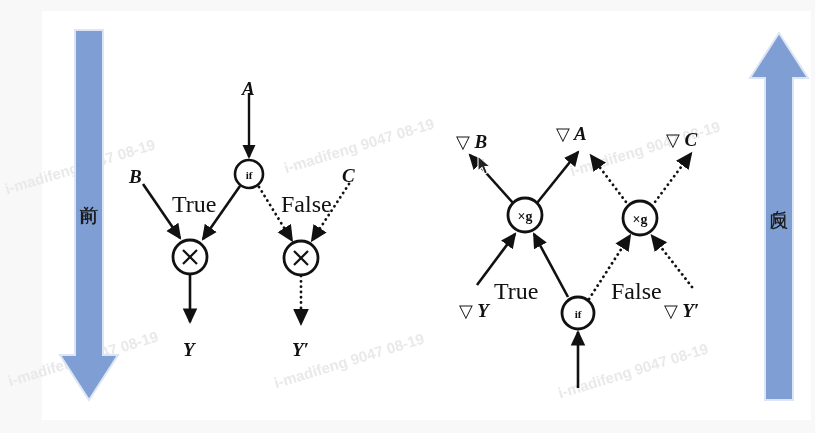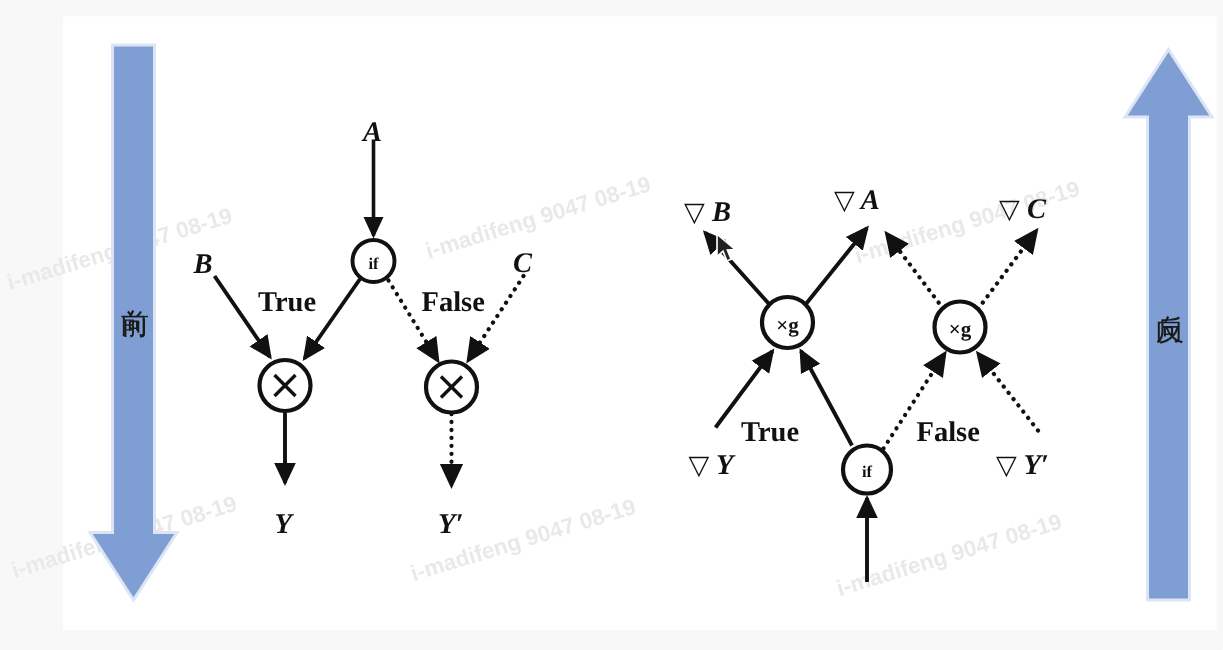--- a/index.html
+++ b/index.html
@@ -48,23 +48,23 @@
     font-family: "Liberation Serif", serif;
     font-weight: bold;
     font-style: italic;
     color: #111;
     white-space: nowrap;
     line-height: 1;
   }
   .lbl-var { font-size: 19px; }
   .lbl-word {
     font-family: "Liberation Serif", serif;
-    font-weight: bold;
+    font-weight: normal;
     font-style: normal;
-    font-size: 19px;
+    font-size: 24px;
   }
   .nabla {
     font-style: normal;
     font-weight: normal;
     font-size: 18px;
   }
   .arrowtext {
     position: absolute;
     font-family: "Liberation Sans", sans-serif;
     font-size: 19px;

